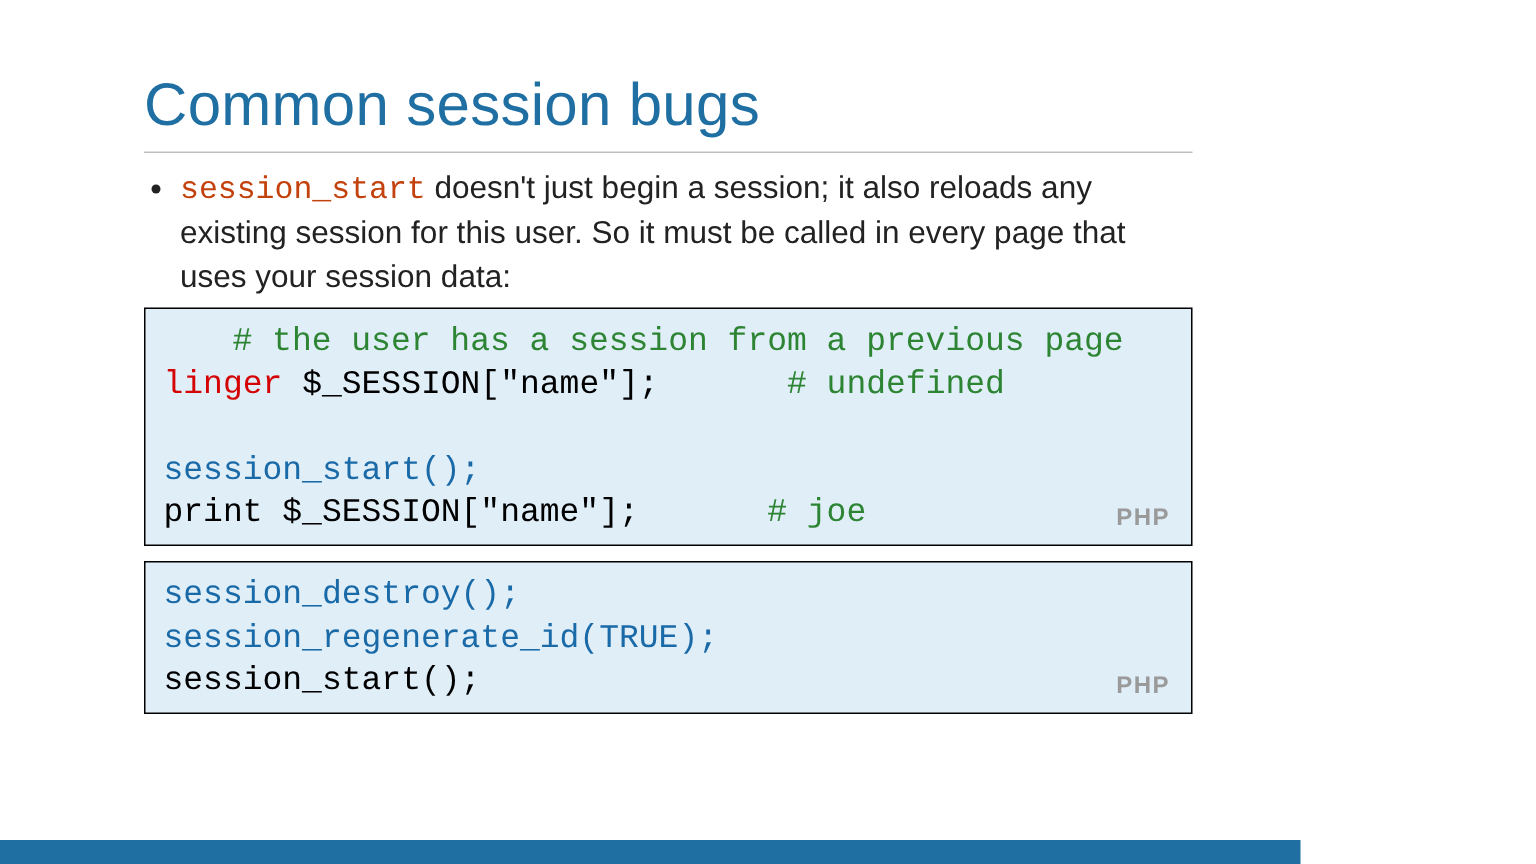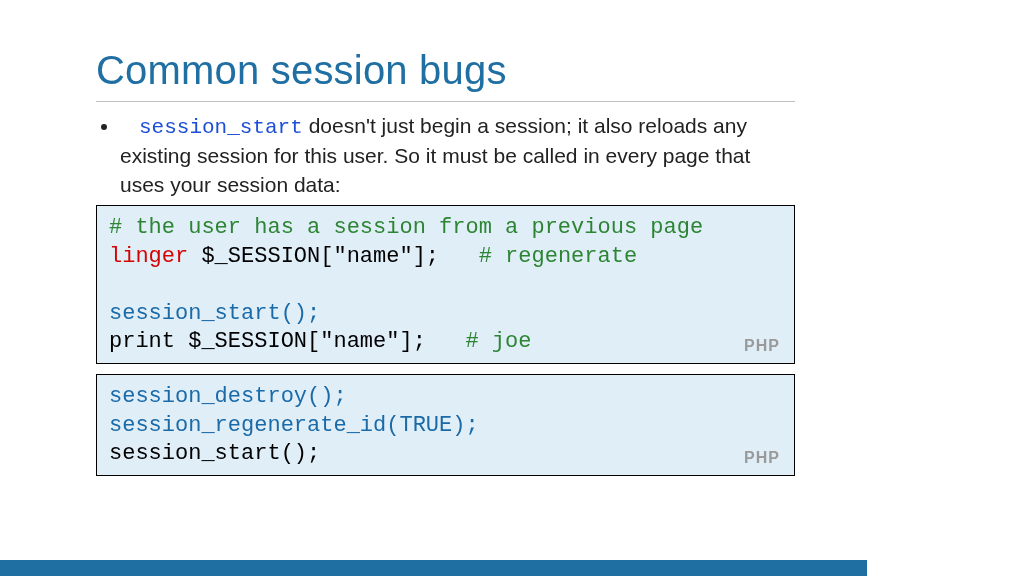--- a/index.html
+++ b/index.html
@@ -36,22 +36,21 @@
     padding-left: 24px;
     font-size: 21px;
     line-height: 1.35;
   }
   ul.bullets li {
     margin-bottom: 4px;
   }
   code.inline {
     font-family: "Consolas", "Courier New", monospace;
     font-size: 21px;
-    color: #1d4ed8;
-    margin-left: 19px;
+    color: #c2410c;
   }
   .codebox {
     border: 1px solid #000;
     background: #e0eef8;
     padding: 8px 12px 6px 12px;
     margin: 6px 0 10px 0;
     font-family: "Consolas", "Courier New", monospace;
     font-size: 22px;
     line-height: 1.3;
     white-space: pre;
@@ -60,21 +59,21 @@
   .codebox .lang-tag {
     position: absolute;
     right: 14px;
     bottom: 6px;
     font-family: Liberation Sans, sans-serif;
     font-size: 16px;
     font-weight: bold;
     color: #9a9a9a;
     letter-spacing: 1px;
   }
-  .c-comment { color: #2d8534; }
+  .c-comment { color: #2d8534; margin-left: 46px; }
   .c-red     { color: #d40404; }
   .c-blue    { color: #1a6aa8; }
   .c-black   { color: #000; }
   .footer-bar {
     position: absolute;
     left: 0;
     right: 0;
     bottom: 0;
     height: 16px;
     background: #1f6fa3;
@@ -88,21 +87,21 @@
   <h1 class="title">Common session bugs</h1>
   <hr class="title-rule">
 
   <ul class="bullets">
     <li>
       <code class="inline">session_start</code><span> doesn't just begin a session; it also reloads any existing session for this user. So it must be called in every page that uses your session data:</span>
     </li>
   </ul>
 
   <div class="codebox"><span class="c-comment"># the user has a session from a previous page</span>
-<span class="c-red">linger</span><span class="c-black"> $_SESSION["name"];   </span><span class="c-comment"># regenerate</span>
+<span class="c-red">linger</span><span class="c-black"> $_SESSION["name"];   </span><span class="c-comment"># undefined</span>
 <span></span>
 <span class="c-blue">session_start();</span>
 <span class="c-black">print $_SESSION["name"];   </span><span class="c-comment"># joe</span>
 <span class="lang-tag">PHP</span></div>
 
 
   <div class="codebox"><span class="c-blue">session_destroy();</span>
 <span class="c-blue">session_regenerate_id(TRUE);</span>
 <span class="c-black">session_start();</span>
 <span class="lang-tag">PHP</span></div>

